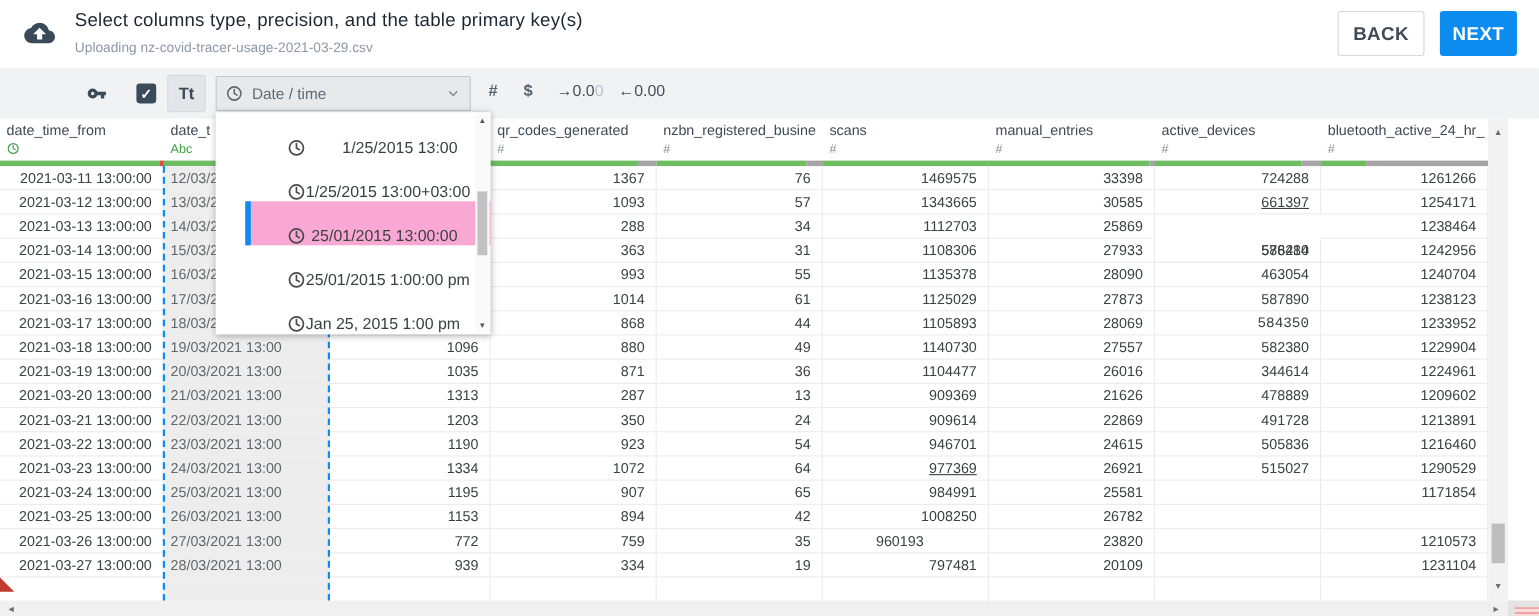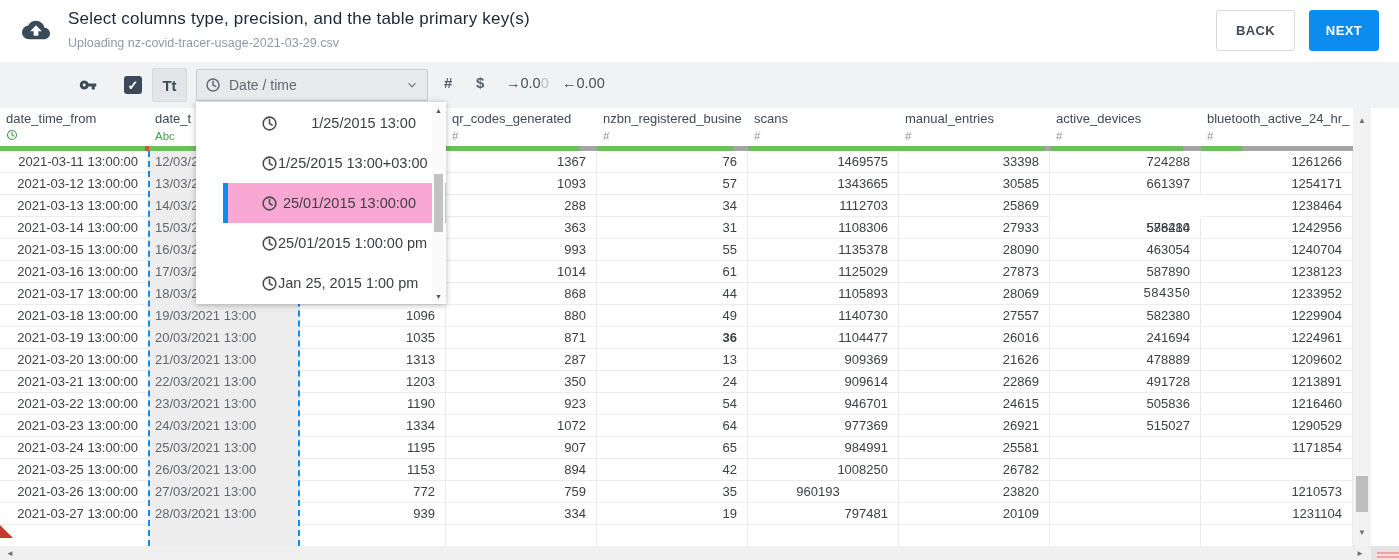--- a/index.html
+++ b/index.html
@@ -6,21 +6,21 @@
   html,body { width:1399px; height:560px; overflow:hidden; background:#fff;
               font-family:"Liberation Sans", sans-serif; }
   .app { position:relative; width:1399px; height:560px; background:#fff; overflow:hidden; }
 
   
   .app-header { position:absolute; left:0; top:0; width:1399px; height:62px; background:#fff; }
   .cloud-icon { position:absolute; left:20px; top:16px; width:32px; height:28px; color:var(--icon-dark); }
   .cloud-icon svg { width:32px; height:28px; }
   .page-title { position:absolute; left:68px; top:9px; font-size:17px; color:#1b2733; font-weight:500; letter-spacing:.2px; }
   .page-subtitle { position:absolute; left:68px; top:36px; font-size:12.5px; color:#8e99a6; }
-  .btn { position:absolute; top:10px; height:41px; border-radius:3px; font-size:13px; font-weight:bold;
+  .btn { position:absolute; top:10px; height:41px; border-radius:3px; font-size:17px; font-weight:bold;
          letter-spacing:.4px; display:flex; align-items:center; justify-content:center; cursor:pointer; }
   .btn-back { left:1216px; width:79px; background:#fff; border:1px solid #d6dadd; color:#3f4a55; }
   .btn-next { left:1309px; width:70px; background:var(--accent); border:1px solid var(--accent); color:#fff; }
 
   
   .toolbar { position:absolute; left:0; top:62px; width:1399px; height:46px; background:#f1f2f4; }
   .key-icon { position:absolute; left:78px; top:14px; width:20px; height:18px; color:var(--icon-dark); }
   .key-icon svg { width:20px; height:18px; }
   .pk-checkbox { position:absolute; left:124px; top:14px; width:18px; height:18px; background:var(--icon-dark);
                  border-radius:3px; color:#fff; font-size:13px; font-weight:bold; display:flex;
@@ -83,21 +83,21 @@
   .h-scroll .arr { position:absolute; top:0; height:14px; width:16px; color:#6f6f6f; font-size:8px;
                    display:flex; align-items:center; justify-content:center; }
   .h-arr-left { left:2px; } .h-arr-right { left:1352px; }
   .h-corner { position:absolute; left:1371px; top:0; width:28px; height:14px; background:#e3e3e3; }
   .pink-grip { position:absolute; left:1377px; top:6px; width:22px; height:8px;
                background:repeating-linear-gradient(180deg,#f2a2a2 0 2px,#fbdcdc 2px 4px); }
 
   
   .dropdown { position:absolute; left:196px; top:102px; width:250px; height:202px; background:#fff;
               box-shadow:0 1px 6px rgba(0,0,0,.3); z-index:20; padding-top:1px; }
-  .dd-item { position:relative; height:40px; display:flex; align-items:center; cursor:pointer;margin-left:27px; }
+  .dd-item { position:relative; height:40px; display:flex; align-items:flex-end; cursor:pointer;margin-left:27px; }
   .dd-item .clock-svg { width:17px; height:17px; color:#4a4a4a; margin-left:38px; flex:none; }
   .dd-label { flex:1; text-align:right; margin-right:30px; font-size:14.5px; color:#3c4043; white-space:nowrap; }
   .dd-item.selected { background:#f9a8d4; }
   .dd-item.selected .sel-bar { position:absolute; left:0; top:0; width:5px; height:40px; background:var(--accent); }
   .dd-scroll { position:absolute; right:1px; top:2px; width:13px; height:198px; background:#fafafa; }
   .dd-scroll .arr { position:absolute; left:0; width:13px; height:12px; color:#555; font-size:7px;
                     display:flex; align-items:center; justify-content:center; }
   .dd-arr-up { top:0; } .dd-arr-down { bottom:0; }
   .dd-thumb { position:absolute; left:2px; top:70px; width:9px; height:58px; background:#c2c2c2; }
 </style>
@@ -230,21 +230,21 @@
           <div class="gcell al-right" style="width: 152px;">1261266</div>
         </div>
         <div class="grow">
           <div class="gcell al-right" style="width: 149px;">2021-03-12 13:00:00</div>
           <div class="gcell al-left sel" style="width: 151px;">13/03/2021 13:00</div>
           <div class="gcell al-right" style="width: 146px;"></div>
           <div class="gcell al-right" style="width: 151px;">1093</div>
           <div class="gcell al-right" style="width: 151px;">57</div>
           <div class="gcell al-right" style="width: 151px;">1343665</div>
           <div class="gcell al-right" style="width: 151px;">30585</div>
-          <div class="gcell al-right" style="width: 151px;">661397</div>
+          <div class="gcell al-right" style="width: 151px; text-decoration: underline;">661397</div>
           <div class="gcell al-right" style="width: 152px;">1254171</div>
         </div>
         <div class="grow">
           <div class="gcell al-right" style="width: 149px;">2021-03-13 13:00:00</div>
           <div class="gcell al-left sel" style="width: 151px;">14/03/2021 13:00</div>
           <div class="gcell al-right" style="width: 146px;"></div>
           <div class="gcell al-right" style="width: 151px;">288</div>
           <div class="gcell al-right" style="width: 151px;">34</div>
           <div class="gcell al-right" style="width: 151px;">1112703</div>
           <div class="gcell al-right" style="width: 151px;">25869</div>
@@ -304,24 +304,24 @@
           <div class="gcell al-right" style="width: 151px;">1140730</div>
           <div class="gcell al-right" style="width: 151px;">27557</div>
           <div class="gcell al-right" style="width: 151px;">582380</div>
           <div class="gcell al-right" style="width: 152px;">1229904</div>
         </div>
         <div class="grow">
           <div class="gcell al-right" style="width: 149px;">2021-03-19 13:00:00</div>
           <div class="gcell al-left sel" style="width: 151px;">20/03/2021 13:00</div>
           <div class="gcell al-right" style="width: 146px;">1035</div>
           <div class="gcell al-right" style="width: 151px;">871</div>
-          <div class="gcell al-right" style="width: 151px; font-weight: bold;">36</div>
+          <div class="gcell al-right" style="width: 151px;">36</div>
           <div class="gcell al-right" style="width: 151px;">1104477</div>
           <div class="gcell al-right" style="width: 151px;">26016</div>
-          <div class="gcell al-right" style="width: 151px;">241694</div>
+          <div class="gcell al-right" style="width: 151px;">344614</div>
           <div class="gcell al-right" style="width: 152px;">1224961</div>
         </div>
         <div class="grow">
           <div class="gcell al-right" style="width: 149px;">2021-03-20 13:00:00</div>
           <div class="gcell al-left sel" style="width: 151px;">21/03/2021 13:00</div>
           <div class="gcell al-right" style="width: 146px;">1313</div>
           <div class="gcell al-right" style="width: 151px;">287</div>
           <div class="gcell al-right" style="width: 151px;">13</div>
           <div class="gcell al-right" style="width: 151px;">909369</div>
           <div class="gcell al-right" style="width: 151px;">21626</div>
@@ -349,21 +349,21 @@
           <div class="gcell al-right" style="width: 151px;">24615</div>
           <div class="gcell al-right" style="width: 151px;">505836</div>
           <div class="gcell al-right" style="width: 152px;">1216460</div>
         </div>
         <div class="grow">
           <div class="gcell al-right" style="width: 149px;">2021-03-23 13:00:00</div>
           <div class="gcell al-left sel" style="width: 151px;">24/03/2021 13:00</div>
           <div class="gcell al-right" style="width: 146px;">1334</div>
           <div class="gcell al-right" style="width: 151px;">1072</div>
           <div class="gcell al-right" style="width: 151px;">64</div>
-          <div class="gcell al-right" style="width: 151px;">977369</div>
+          <div class="gcell al-right" style="width: 151px; text-decoration: underline;">977369</div>
           <div class="gcell al-right" style="width: 151px;">26921</div>
           <div class="gcell al-right" style="width: 151px;">515027</div>
           <div class="gcell al-right" style="width: 152px;">1290529</div>
         </div>
         <div class="grow">
           <div class="gcell al-right" style="width: 149px;">2021-03-24 13:00:00</div>
           <div class="gcell al-left sel" style="width: 151px;">25/03/2021 13:00</div>
           <div class="gcell al-right" style="width: 146px;">1195</div>
           <div class="gcell al-right" style="width: 151px;">907</div>
           <div class="gcell al-right" style="width: 151px;">65</div>

